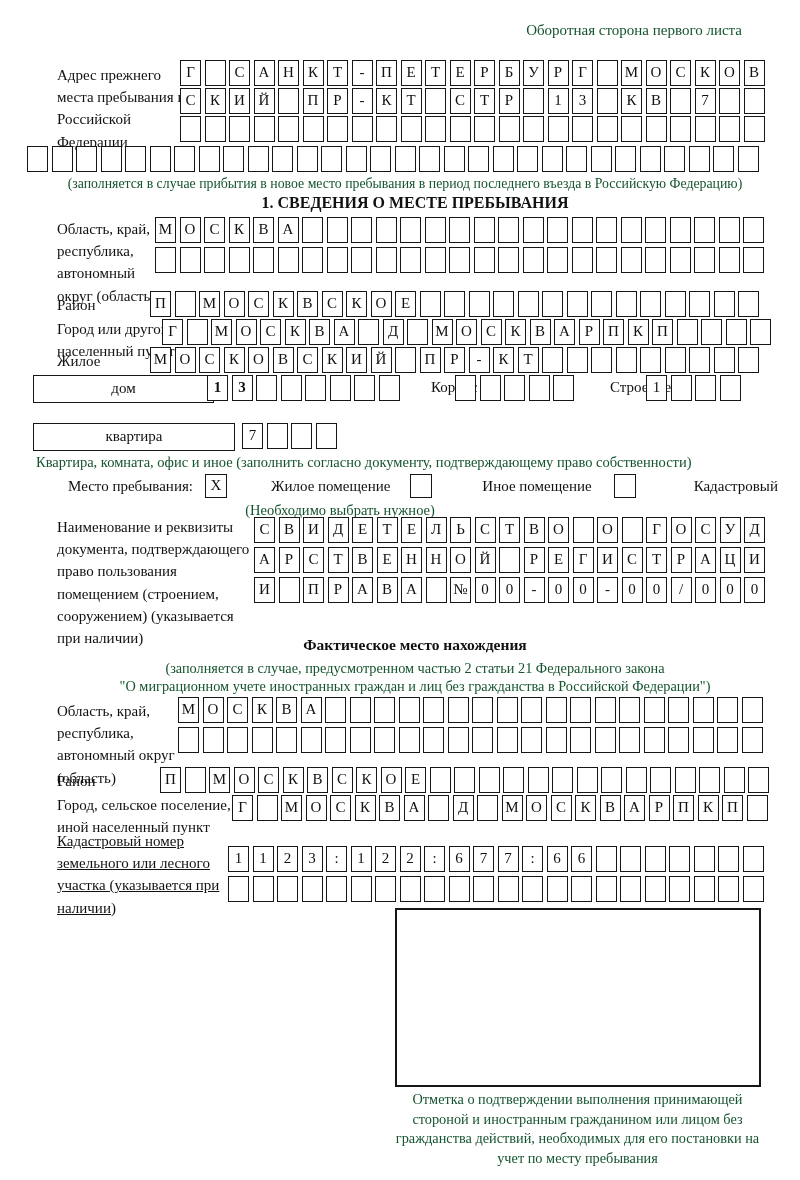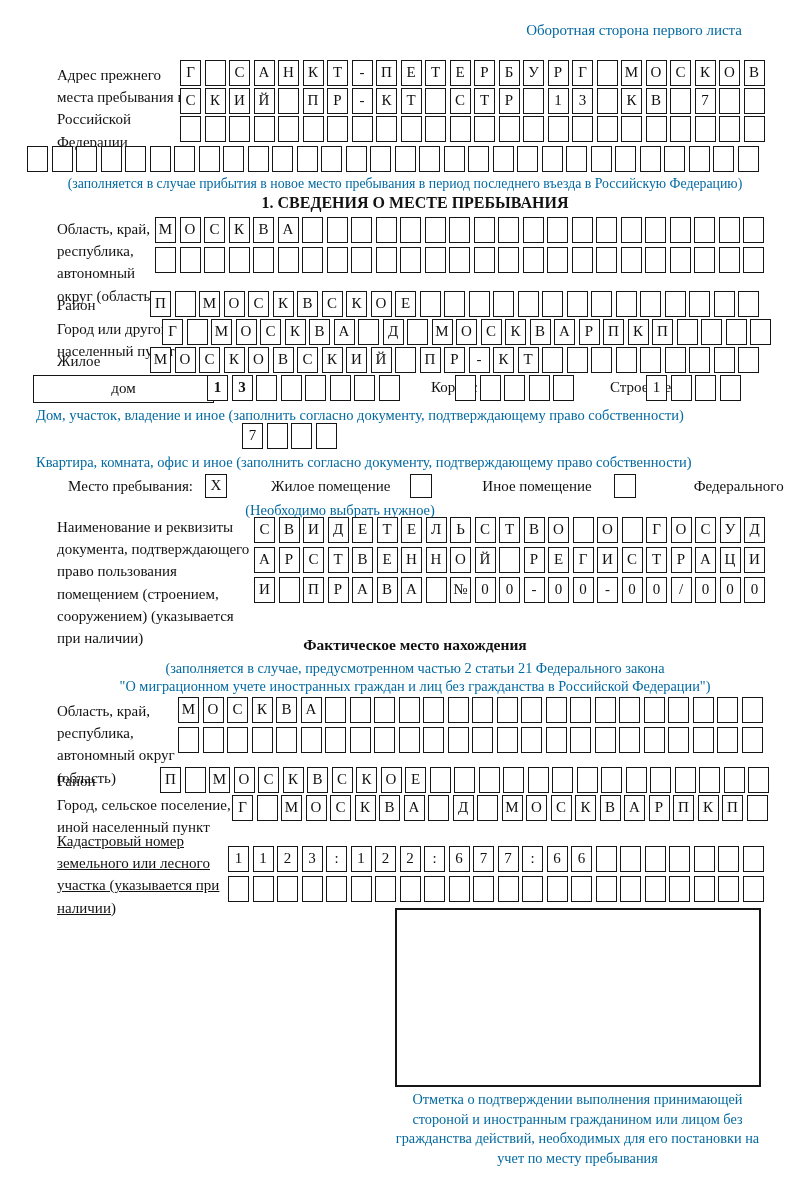--- a/index.html
+++ b/index.html
@@ -2,21 +2,21 @@
 <html><head>
 <meta charset="utf-8">
 <style>
   html,body{margin:0;padding:0;background:#fff;}
   #page{
     position:relative;width:800px;height:1180px;background:#ffffff;
     font-family:"Liberation Serif","DejaVu Serif",serif;color:#111;overflow:hidden;
   }
   .abs{position:absolute;}
   .lbl{font-size:15px;line-height:1.48;color:#111;}
-  .note{font-size:13.8px;color:#0369a1;}
+  .note{font-size:13.8px;color:#14532d;}
   .center{text-align:center;}
   .bold{font-weight:bold;}
   .cellrow{position:absolute;white-space:nowrap;height:28px;}
   .cell{
     display:inline-block;box-sizing:border-box;width:21px;height:26px;
     border:1.6px solid #161616;margin-right:3.5px;text-align:center;
     font-size:15px;line-height:22px;vertical-align:top;background:#fff;
   }
   .widebox{
     display:inline-block;box-sizing:border-box;height:28px;border:1.7px solid #161616;
@@ -60,35 +60,35 @@
   <div class="cellrow" style="left:150px;top:347px;"><span class="cell">М</span><span class="cell">О</span><span class="cell">С</span><span class="cell">К</span><span class="cell">О</span><span class="cell">В</span><span class="cell">С</span><span class="cell">К</span><span class="cell">И</span><span class="cell">Й</span><span class="cell"></span><span class="cell">П</span><span class="cell">Р</span><span class="cell">-</span><span class="cell">К</span><span class="cell">Т</span><span class="cell"></span><span class="cell"></span><span class="cell"></span><span class="cell"></span><span class="cell"></span><span class="cell"></span><span class="cell"></span><span class="cell"></span><span class="cell"></span></div>
 
   <div class="cellrow" style="left:33px;top:375px;width:740px;">
     <span class="widebox abs" style="left:0;top:0;width:181px;">дом</span>
     <span class="abs" style="left:174px;top:0;white-space:nowrap;font-weight:bold;"><span class="cell">1</span><span class="cell">3</span><span class="cell"></span><span class="cell"></span><span class="cell"></span><span class="cell"></span><span class="cell"></span><span class="cell"></span></span>
     <span class="abs inlbl" style="left:366px;top:4px;">Корпус</span>
     <span class="abs" style="left:422px;top:0;white-space:nowrap;"><span class="cell"></span><span class="cell"></span><span class="cell"></span><span class="cell"></span><span class="cell"></span></span>
     <span class="abs inlbl" style="left:545px;top:4px;">Строение</span>
     <span class="abs" style="left:613px;top:0;white-space:nowrap;"><span class="cell">1</span><span class="cell"></span><span class="cell"></span><span class="cell"></span></span>
   </div>
-  <div class="abs note" style="left:36px;top:407px;font-size:14.5px;">Дом, участок, владение и иное (заполнить согласно документу, подтверждающему право собственности)</div>
 
   <div class="cellrow" style="left:33px;top:423px;width:740px;">
+    <span class="widebox abs" style="left:0;top:0;width:202px;">квартира</span>
     <span class="abs" style="left:209px;top:0;white-space:nowrap;"><span class="cell">7</span><span class="cell"></span><span class="cell"></span><span class="cell"></span></span>
   </div>
   <div class="abs note" style="left:36px;top:454px;font-size:14.5px;">Квартира, комната, офис и иное (заполнить согласно документу, подтверждающему право собственности)</div>
 
   <div class="abs" style="left:36px;top:474px;white-space:nowrap;">
     <span class="inlbl">Место пребывания:</span>
     <span class="chk" style="margin-left:8px;">X</span>
     <span class="inlbl" style="margin-left:8px;">Жилое помещение</span>
     <span class="chk" style="margin-left:16px;"></span>
     <span class="inlbl" style="margin-left:14px;">Иное помещение</span>
     <span class="chk" style="margin-left:18px;"></span>
-    <span class="inlbl" style="margin-left:22px;">Федерального</span>
+    <span class="inlbl" style="margin-left:22px;">Кадастровый</span>
   </div>
   <div class="abs lbl" style="left:57px;top:516px;width:196px;">Наименование и реквизиты документа, подтверждающего право пользования помещением (строением, сооружением) (указывается при наличии)</div>
 
   <div class="abs note center" style="left:120px;top:502px;width:440px;font-size:14.5px;">(Необходимо выбрать нужное)</div>
   <div class="cellrow" style="left:254px;top:517px;"><span class="cell">С</span><span class="cell">В</span><span class="cell">И</span><span class="cell">Д</span><span class="cell">Е</span><span class="cell">Т</span><span class="cell">Е</span><span class="cell">Л</span><span class="cell">Ь</span><span class="cell">С</span><span class="cell">Т</span><span class="cell">В</span><span class="cell">О</span><span class="cell"></span><span class="cell">О</span><span class="cell"></span><span class="cell">Г</span><span class="cell">О</span><span class="cell">С</span><span class="cell">У</span><span class="cell">Д</span></div>
   <div class="cellrow" style="left:254px;top:547px;"><span class="cell">А</span><span class="cell">Р</span><span class="cell">С</span><span class="cell">Т</span><span class="cell">В</span><span class="cell">Е</span><span class="cell">Н</span><span class="cell">Н</span><span class="cell">О</span><span class="cell">Й</span><span class="cell"></span><span class="cell">Р</span><span class="cell">Е</span><span class="cell">Г</span><span class="cell">И</span><span class="cell">С</span><span class="cell">Т</span><span class="cell">Р</span><span class="cell">А</span><span class="cell">Ц</span><span class="cell">И</span></div>
   <div class="cellrow" style="left:254px;top:577px;"><span class="cell">И</span><span class="cell"></span><span class="cell">П</span><span class="cell">Р</span><span class="cell">А</span><span class="cell">В</span><span class="cell">А</span><span class="cell"></span><span class="cell">№</span><span class="cell">0</span><span class="cell">0</span><span class="cell">-</span><span class="cell">0</span><span class="cell">0</span><span class="cell">-</span><span class="cell">0</span><span class="cell">0</span><span class="cell">/</span><span class="cell">0</span><span class="cell">0</span><span class="cell">0</span></div>
 
   <div class="abs bold center" style="left:40px;top:636px;width:750px;font-size:15.5px;">Фактическое место нахождения</div>
   <div class="abs note center" style="left:40px;top:660px;width:750px;font-size:14.3px;">(заполняется в случае, предусмотренном частью 2 статьи 21 Федерального закона</div>

